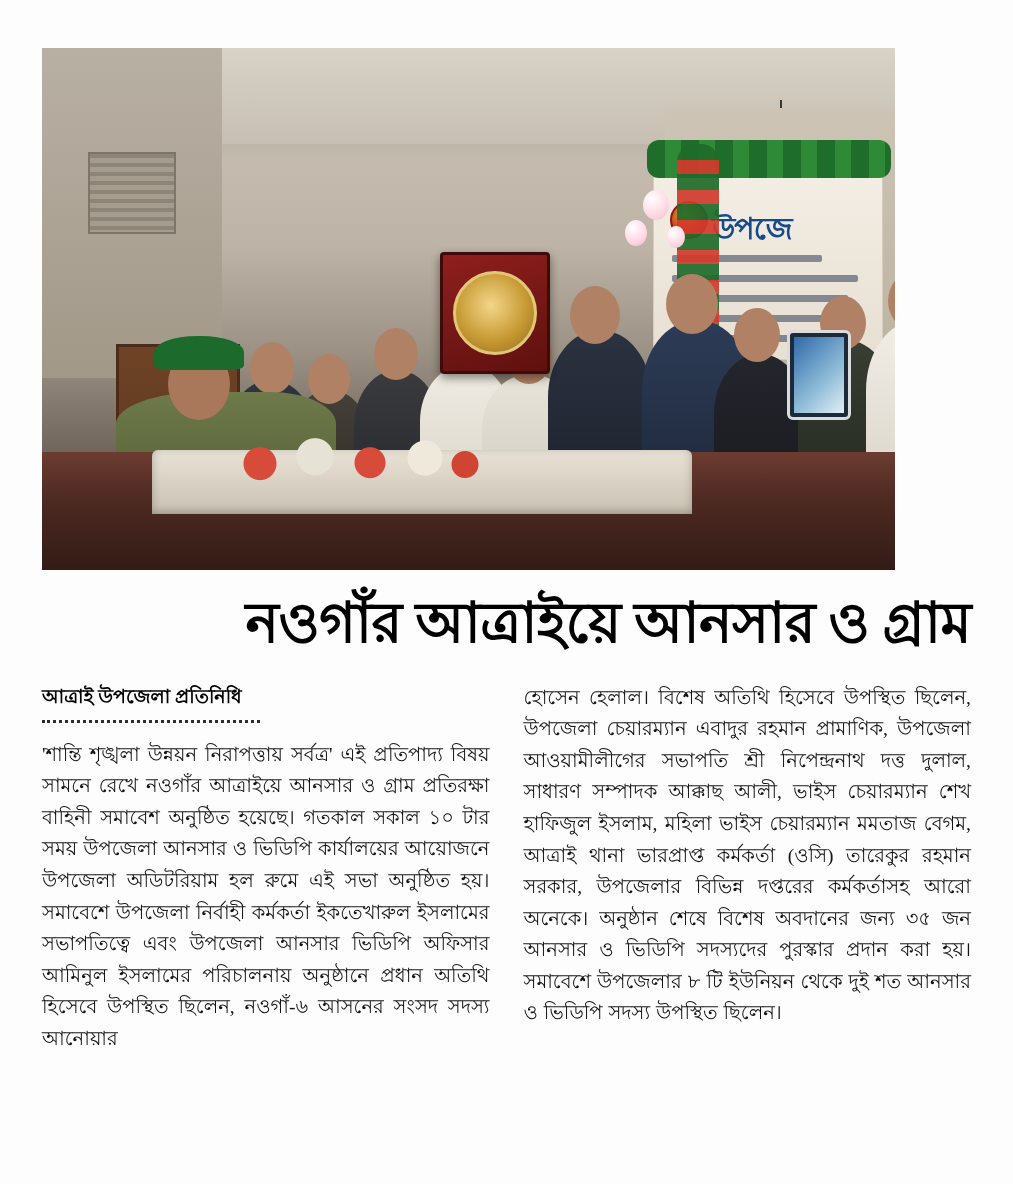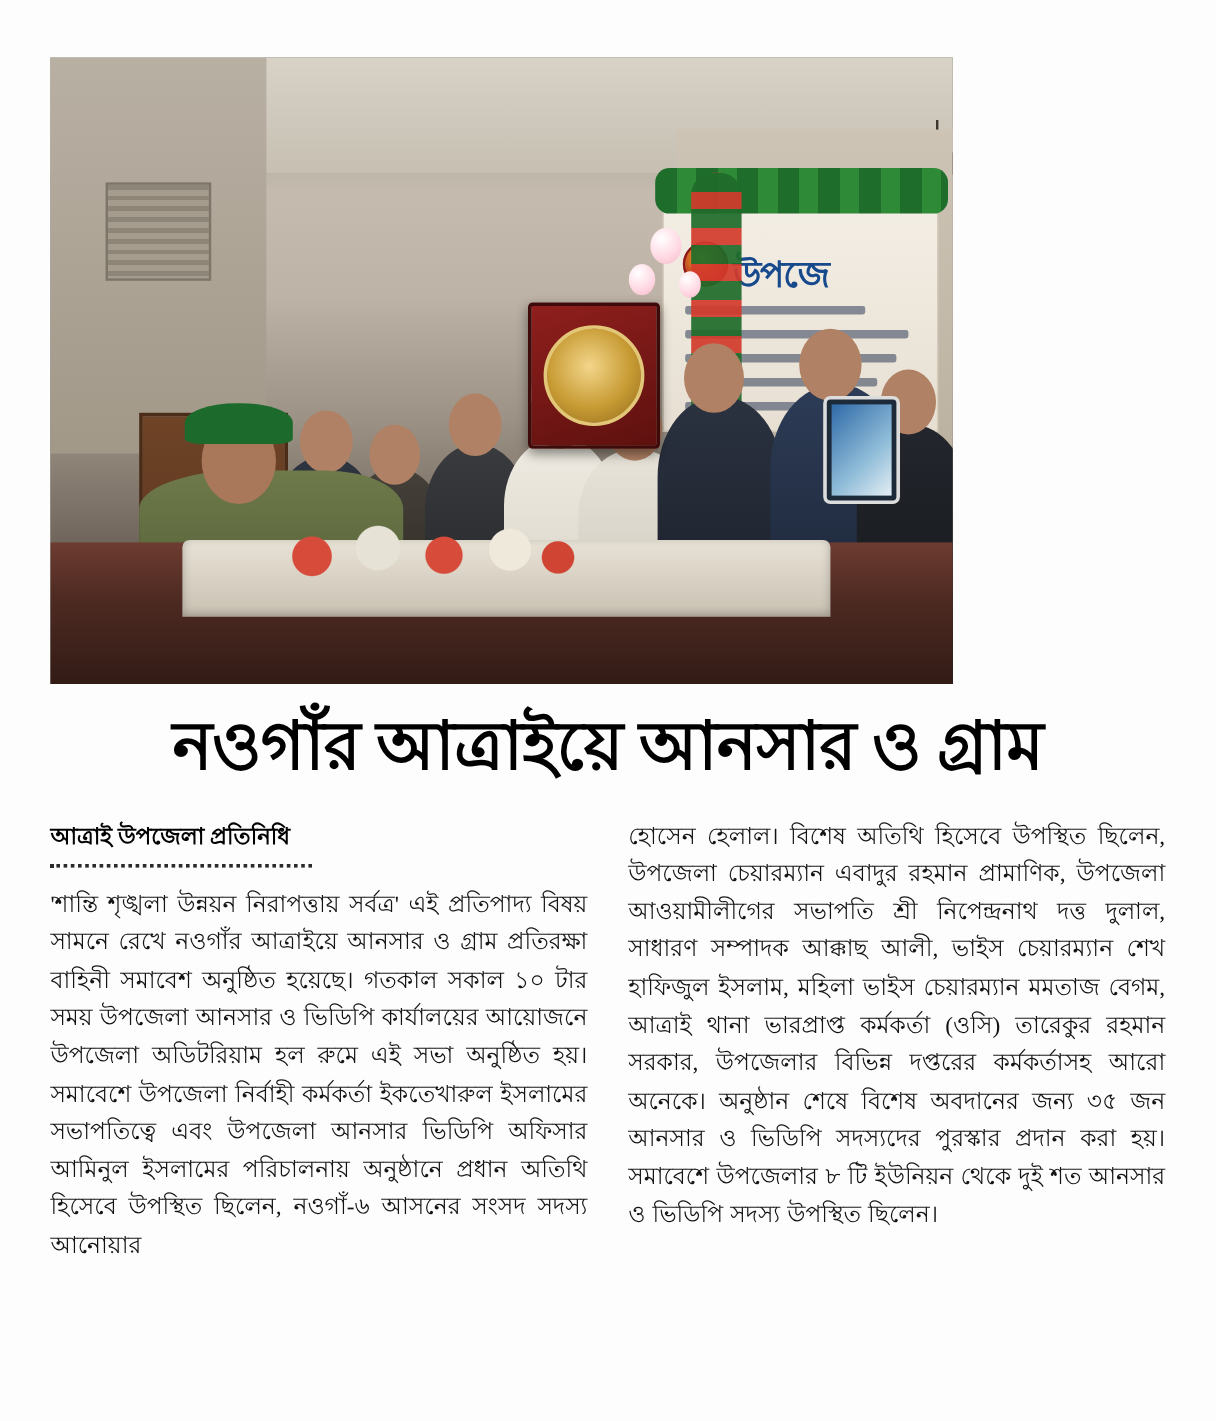--- a/index.html
+++ b/index.html
@@ -19,24 +19,25 @@
     width: 1013px;
     height: 1184px;
     background: #fdfdfd;
     box-sizing: border-box;
     padding: 48px 42px 18px 42px;
   }
 
   
   .photo-wrap {
     position: relative;
-    width: 752px;
+    width: 836px;
     height: 522px;
     overflow: hidden;
     background: #6a6258;
+    padding-left: 17px;
   }
   .photo {
     position: absolute;
     inset: 0;
     background:
       linear-gradient(180deg, rgba(0,0,0,0.25) 0%, rgba(0,0,0,0) 22%),
       linear-gradient(180deg, #cfc7bb 0%, #bdb3a6 38%, #9c9185 58%, #6e6459 78%, #4a443c 100%);
   }
   
   .wall-left {
@@ -210,21 +211,21 @@
   .caption-credit {
     font-size: 17px;
     font-weight: bold;
     color: #1a1a1a;
     white-space: nowrap;
   }
 
   
   .headline {
     margin: 18px 0 8px 0;
-    text-align: center;
+    text-align: right;
     font-size: 56px;
     line-height: 1.28;
     font-weight: bold;
     color: #000;
     letter-spacing: -0.5px;
   }
 
   
   .body-area {
     display: flex;

